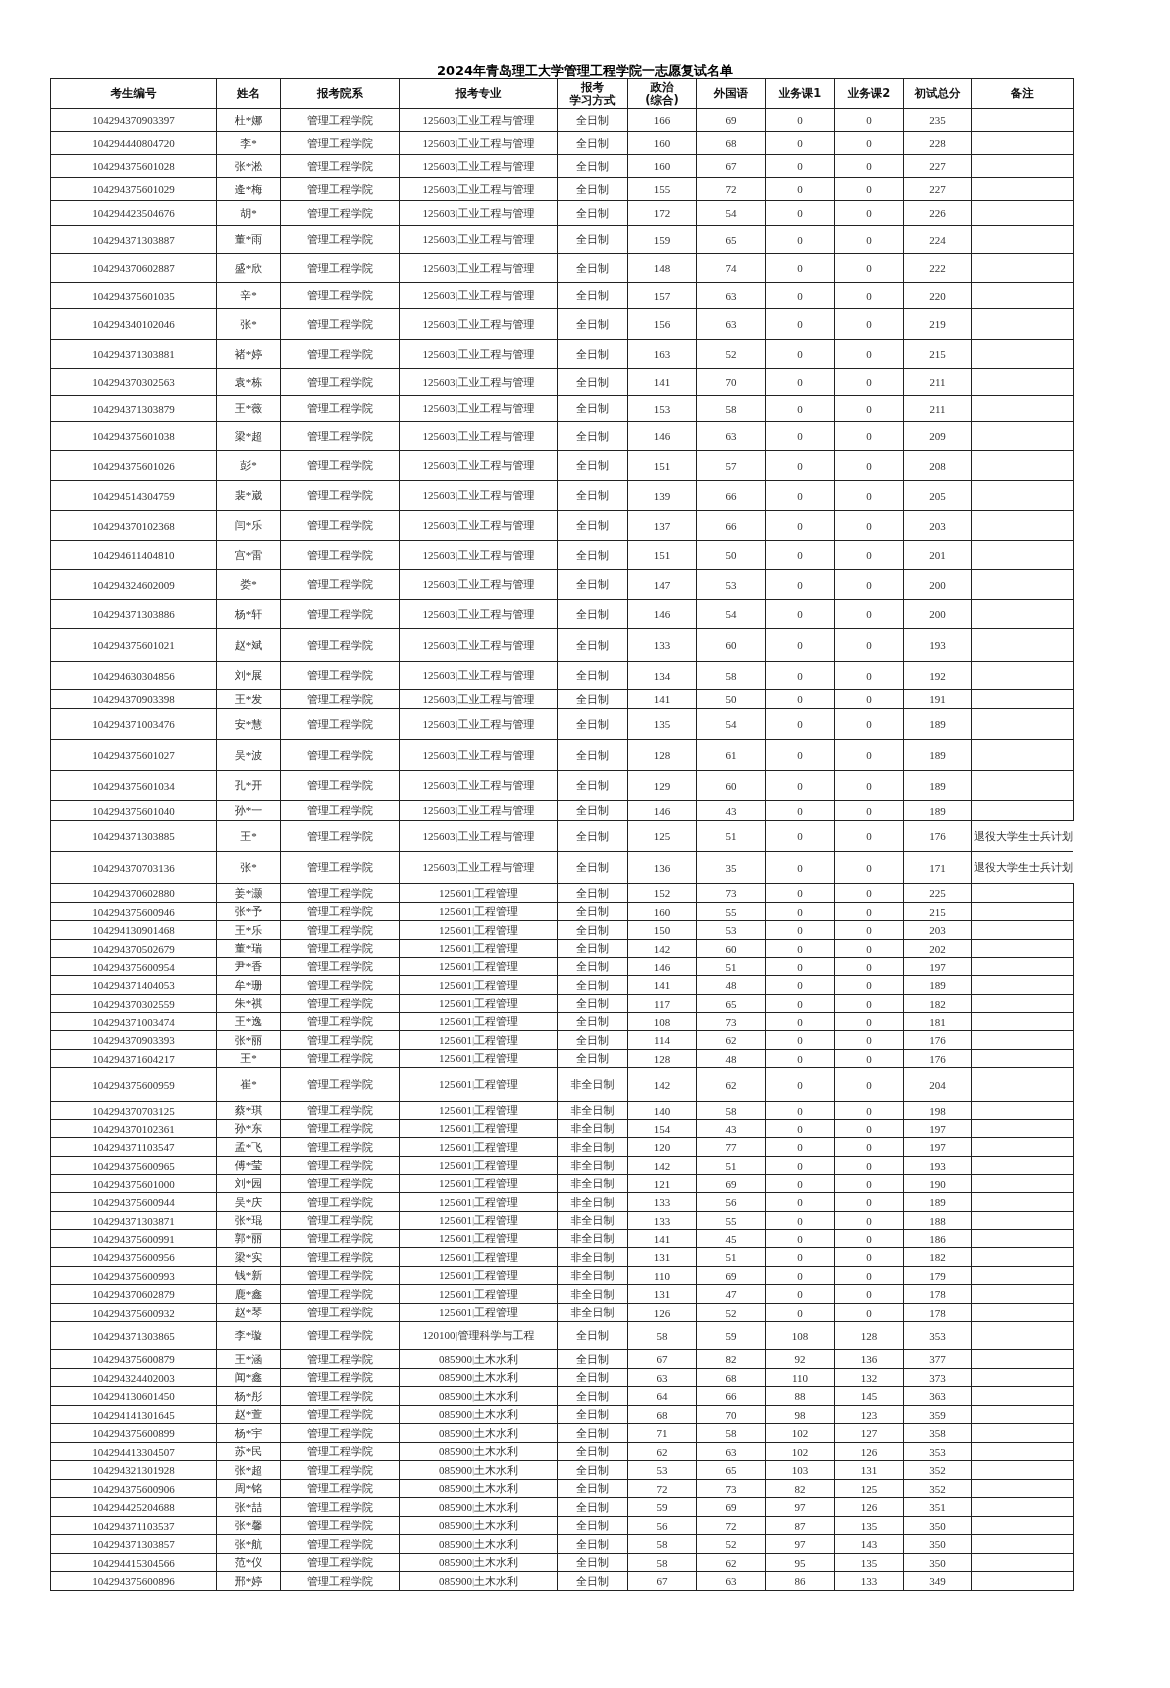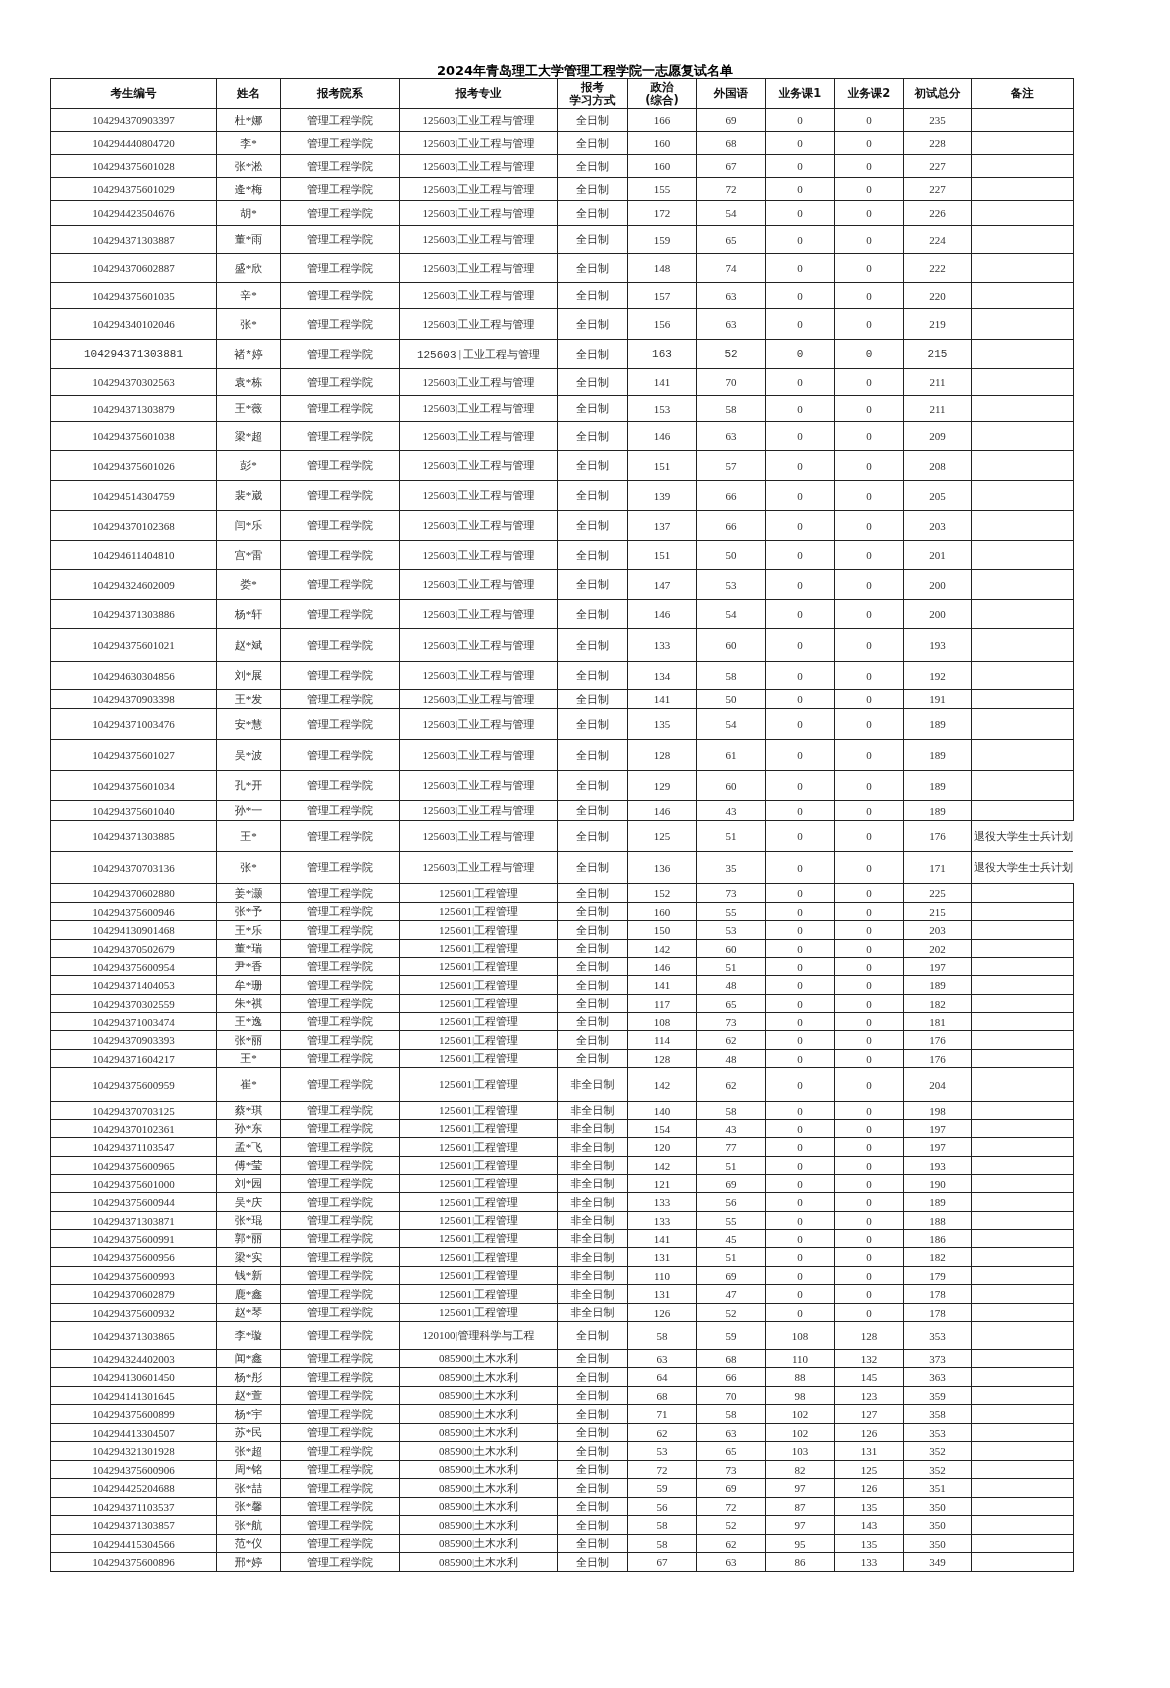--- a/index.html
+++ b/index.html
@@ -161,21 +161,21 @@
         <td>管理工程学院</td>
         <td>125603<span class="pipe">|</span>工业工程与管理</td>
         <td>全日制</td>
         <td>156</td>
         <td>63</td>
         <td>0</td>
         <td>0</td>
         <td>219</td>
         <td class="note"></td>
       </tr>
-      <tr style="height: 29px; font-family: Liberation Mono, monospace;">
+      <tr style="height: 29px;">
         <td>104294371303881</td>
         <td>褚*婷</td>
         <td>管理工程学院</td>
         <td>125603<span class="pipe">|</span>工业工程与管理</td>
         <td>全日制</td>
         <td>163</td>
         <td>52</td>
         <td>0</td>
         <td>0</td>
         <td>215</td>
@@ -720,20 +720,33 @@
         <td>管理工程学院</td>
         <td>120100<span class="pipe">|</span>管理科学与工程</td>
         <td>全日制</td>
         <td>58</td>
         <td>59</td>
         <td>108</td>
         <td>128</td>
         <td>353</td>
         <td class="note"></td>
       </tr>
+      <tr style="height: 19px;">
+        <td>104294375600879</td>
+        <td>王*涵</td>
+        <td>管理工程学院</td>
+        <td>085900<span class="pipe">|</span>土木水利</td>
+        <td>全日制</td>
+        <td>67</td>
+        <td>82</td>
+        <td>92</td>
+        <td>136</td>
+        <td>377</td>
+        <td class="note"></td>
+      </tr>
       <tr style="height: 18px;">
         <td>104294324402003</td>
         <td>闻*鑫</td>
         <td>管理工程学院</td>
         <td>085900<span class="pipe">|</span>土木水利</td>
         <td>全日制</td>
         <td>63</td>
         <td>68</td>
         <td>110</td>
         <td>132</td>

